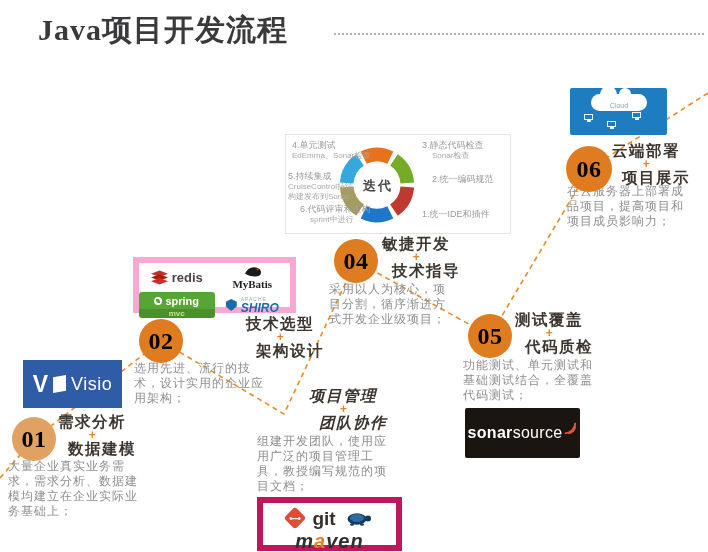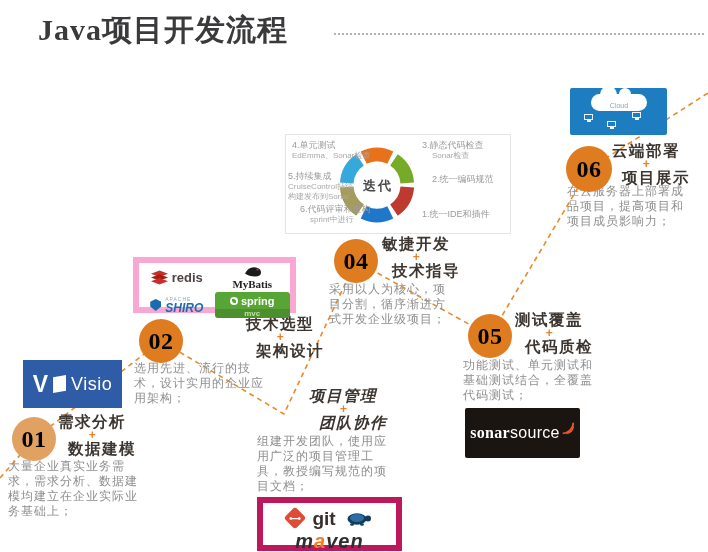--- a/index.html
+++ b/index.html
@@ -105,21 +105,21 @@
   .spring-top { height:17px; background:#57a635; color:#fff; font-size:11px;
     display:flex; align-items:center; justify-content:center; gap:3px; }
   .spring-leaf { width:8px; height:8px; background:#fff; border-radius:50%; position:relative; }
   .spring-leaf:after { content:""; position:absolute; left:2px; top:2px; width:4px; height:4px;
     background:#57a635; border-radius:0 60% 0 60%; }
   .spring-sub { height:9px; background:#4c8f2f; color:#bfe39b; font-size:8px; line-height:9px; text-align:center; }
 
   
   .sonar-panel { position:absolute; left:465px; top:408px; width:115px; height:50px;
     background:#1b1511; border-radius:2px; z-index:2; display:flex; align-items:center; justify-content:center; }
-  .sonar-bold { color:#fff; font-weight:bold; font-size:16px; letter-spacing:.3px;font-family:Liberation Serif, serif; }
+  .sonar-bold { color:#fff; font-weight:bold; font-size:16px; letter-spacing:.3px; }
   .sonar-light { color:#fff; font-weight:400; font-size:16px; letter-spacing:.3px;text-align:center; }
   .sonar-arcs { margin-left:1px; transform:translateY(-5px); }
 
   
   .gitmaven-panel { position:absolute; left:257px; top:497px; width:145px; height:54px;
     background:#fff; border:6px solid #be185d; z-index:2; }
   .gm-row1 { height:27px; display:flex; align-items:center; justify-content:center; gap:9px; padding-top:3px; }
   .git-icon { width:16px; height:16px; background:#de4c36; border-radius:3px; transform:rotate(45deg);
     display:flex; align-items:center; justify-content:center; }
   .git-word { font-size:19px; font-weight:bold; color:#362f2b; line-height:1; }
@@ -253,34 +253,34 @@
       </svg>
       <span class="redis-word">redis</span>
     </div>
     <div class="tech-cell mybatis-cell">
       <svg width="20" height="13" viewBox="0 0 20 13">
         <path d="M3,8.5 Q7,1 14,2.5 Q19,3.5 19,7.5 Q19,11.5 13,11.5 Q7,11.5 3,8.5 Z" fill="#1b1b1b"></path>
         <circle cx="15.5" cy="4.5" r="1.1" fill="#c8382e"></circle>
       </svg>
       <span class="mybatis-word">MyBatis</span>
     </div>
-    <div class="tech-cell">
-      <div class="shiro-icon"></div>
-      <div class="shiro-stack">
-        <span class="shiro-top">APACHE</span>
-        <span class="shiro-word">SHIRO</span>
-      </div>
-    </div>
     <div class="tech-cell spring-cell">
       <div class="spring-box">
         <div class="spring-top">
           <span class="spring-leaf"></span>
           <span>spring</span>
         </div>
         <div class="spring-sub">mvc</div>
+      </div>
+    </div>
+    <div class="tech-cell">
+      <div class="shiro-icon"></div>
+      <div class="shiro-stack">
+        <span class="shiro-top">APACHE</span>
+        <span class="shiro-word">SHIRO</span>
       </div>
     </div>
   </div>
 
   <div class="sonar-panel">
     <span class="sonar-bold">sonar</span>
       <span class="sonar-light">source</span>
     <svg class="sonar-arcs" width="14" height="14" viewBox="0 0 16 16">
       <path d="M2 14 A12 12 0 0 0 14 2" fill="none" stroke="#e4572e" stroke-width="2"></path>
       <path d="M6 14 A8 8 0 0 0 14 6" fill="none" stroke="#e4572e" stroke-width="2"></path>

